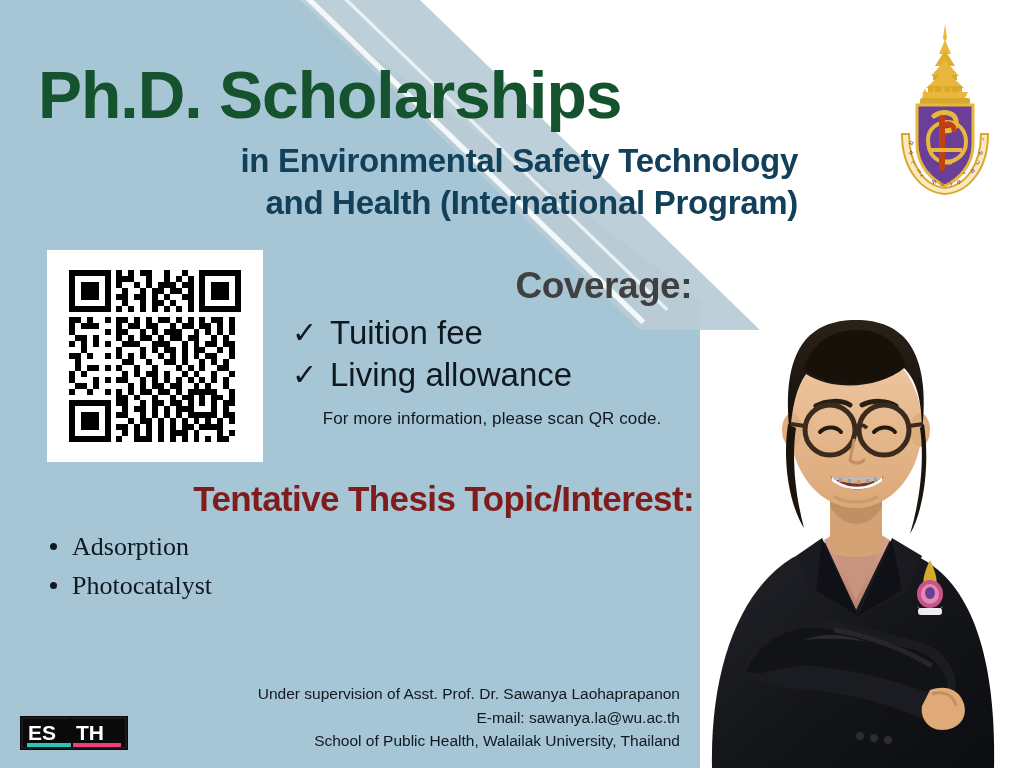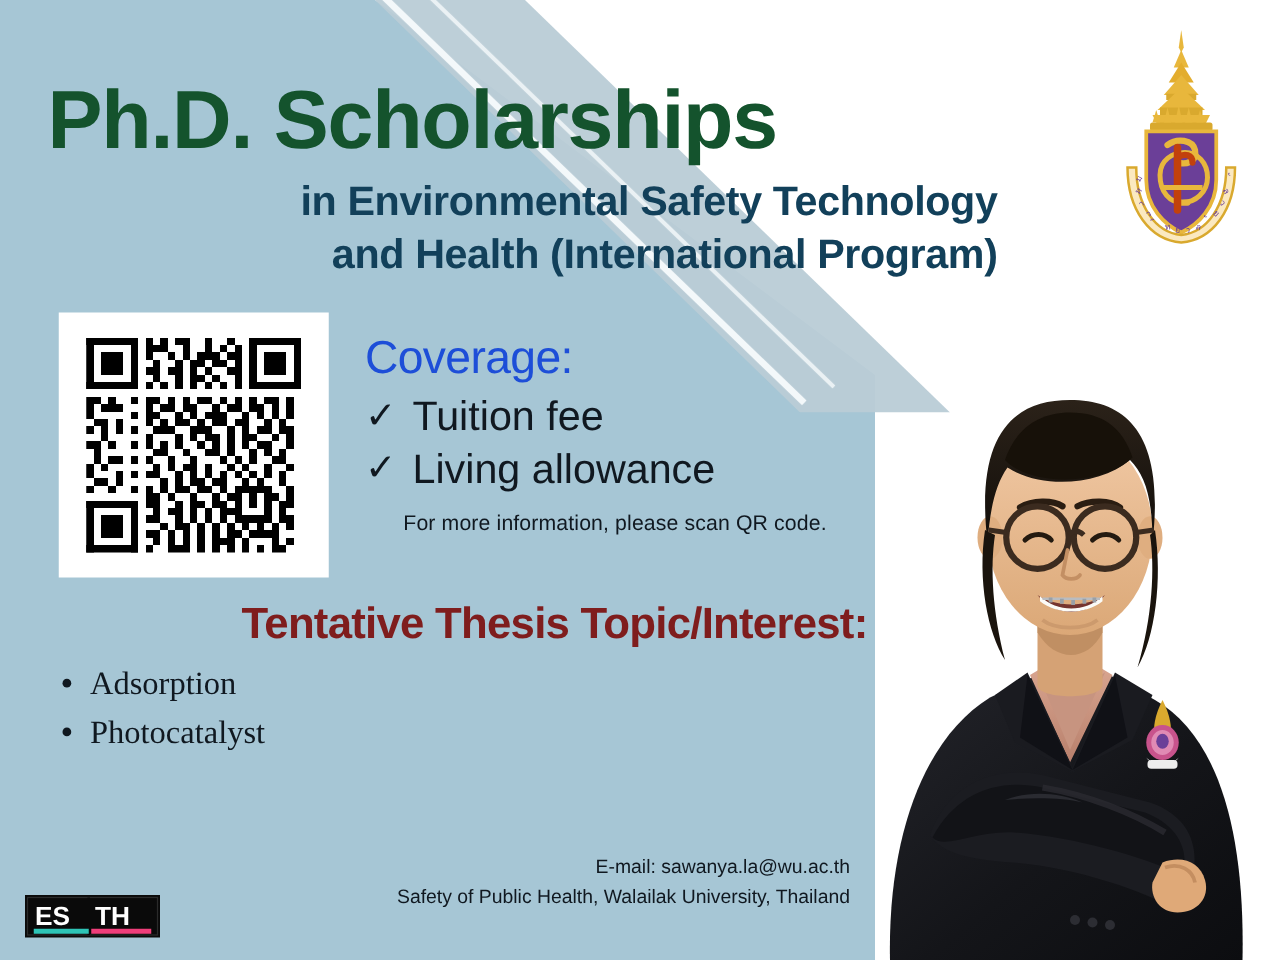--- a/index.html
+++ b/index.html
@@ -62,22 +62,22 @@
   }
   .subtitle{
     position:absolute;left:38px;top:140px;width:760px;
     color:#12405a;font-weight:bold;font-size:33px;line-height:1.28;
     letter-spacing:-.3px;
     text-align:right;
   }
 
   .coverage{position:absolute;left:292px;top:266px;width:400px;}
   .coverage-heading{
-    color:#1d4ed8;font-weight:normal;font-size:37px;line-height:1.1;
-    margin:0 0 6px 0;letter-spacing:-.5px;
+    color:#404040;font-weight:bold;font-size:37px;line-height:1.1;
+    margin:0 0 6px 0;letter-spacing:-.5px;text-align:right;
   }
   .cov-item{
     display:flex;align-items:center;gap:14px;
     color:#101820;font-size:33px;line-height:1.22;margin:2px 0;
   }
   .check{
     font-size:30px;color:#101820;line-height:1;display:inline-block;width:24px;
   }
   .cov-note{
     color:#101820;font-size:17px;margin-top:14px;letter-spacing:.1px;text-align:center;
@@ -541,22 +541,23 @@
 
   <div class="thesis">
     <div class="thesis-heading">Tentative Thesis Topic/Interest:</div>
     <ul class="thesis-list">
       <li>Adsorption</li>
       <li>Photocatalyst</li>
     </ul>
   </div>
 
   <div class="footer">
+    <div>Under supervision of Asst. Prof. Dr. Sawanya Laohaprapanon</div>
     <div>E-mail: sawanya.la@wu.ac.th</div>
-    <div>Safety of Public Health, Walailak University, Thailand</div>
+    <div>School of Public Health, Walailak University, Thailand</div>
   </div>
 
   <div class="esth">
     <svg viewBox="0 0 112 42" xmlns="http://www.w3.org/2000/svg">
       <rect x="2" y="4" width="108" height="34" fill="#0a0a0a"></rect>
       <rect x="4" y="6" width="104" height="30" fill="none" stroke="#2a2a2a" stroke-width="1"></rect>
       <text x="10" y="28" font-family="'Liberation Sans', sans-serif" font-size="21" font-weight="bold" fill="#ffffff">ES</text>
       <rect x="52" y="6" width="2" height="30" fill="#0a0a0a"></rect>
       <text x="58" y="28" font-family="'Liberation Sans', sans-serif" font-size="21" font-weight="bold" fill="#ffffff">TH</text>
       <rect x="9" y="31" width="44" height="4" fill="#2ec4b6"></rect>

